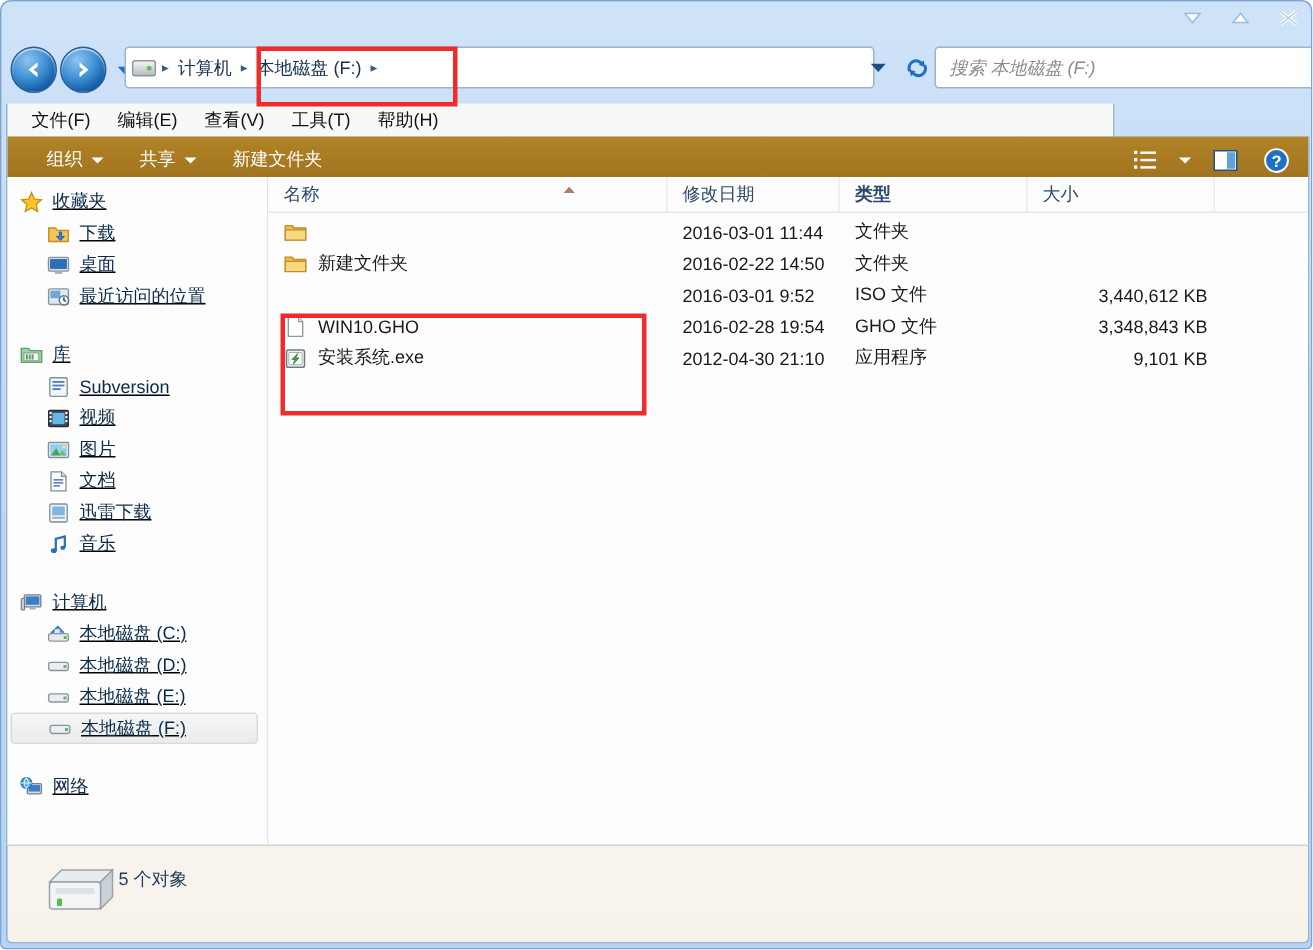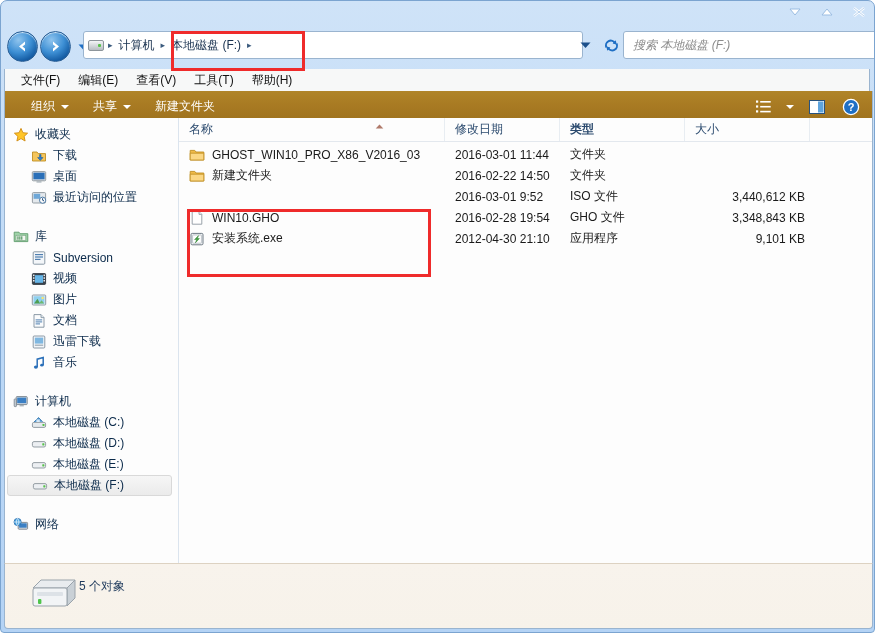--- a/index.html
+++ b/index.html
@@ -75,21 +75,21 @@
     display:flex;align-items:center;box-sizing:border-box;
   }
   .searchph{
     flex:1;padding-left:9px;font-style:italic;font-size:12px;color:#8c8c8c;
     white-space:nowrap;overflow:hidden;
   }
   .searchicon{width:26px;display:flex;align-items:center;justify-content:center;}
 
   
   .menubar{
-    position:absolute;left:3px;top:68px;width:866px;height:22px;
+    position:absolute;left:3px;top:68px;width:739px;height:22px;
     background:#f7f8f8;border-left:1px solid #9ab4cf;border-right:1px solid #9ab4cf;
     display:flex;align-items:center;box-sizing:border-box;
   }
   .menuitem{
     padding:2px 9px;font-size:12px;color:#111;white-space:nowrap;line-height:16px;
   }
   .menuitem:first-child{margin-left:7px;}
 
   
   .cmdbar{
@@ -116,21 +116,21 @@
     position:absolute;left:3px;top:117px;width:869px;height:445px;
     background:#fdfdfd;border-left:1px solid #9ab4cf;border-right:1px solid #9ab4cf;
     box-sizing:border-box;overflow:hidden;
   }
   .navpane{
     position:absolute;left:0;top:0;width:173px;height:445px;background:#fdfdfd;
     overflow:hidden;
   }
   .splitter{position:absolute;left:173px;top:0;width:1px;height:445px;background:#dbe4ee;}
 
-  .navgroup{margin-top:6px;}
+  .navgroup{margin-top:6px;text-decoration:underline;}
   .navrow{
     display:flex;align-items:center;height:21px;padding-left:8px;
     font-size:12px;color:#0b2a4a;white-space:nowrap;box-sizing:border-box;
   }
   .navrow.child{padding-left:26px;}
   .navrow .nlabel{margin-left:6px;color:#0b2a4a;}
   .navrow.head .nlabel{font-weight:normal;}
   .navrow.selected{
     background:linear-gradient(to bottom,#f6f6f6 0%,#ebebeb 100%);
     border:1px solid #d9d9d9;border-radius:3px;
@@ -547,21 +547,20 @@
       <div class="rows">
 
         <div class="frow">
           <div class="fname">
             <span class="ic">
               <svg width="16" height="16" viewBox="0 0 16 16">
                 <path d="M1.2,3.4 L5.8,3.4 L7,5 L14.8,5 L14.8,13 L1.2,13 Z" fill="#f0bb49" stroke="#c08e22" stroke-width="0.9"></path>
                 <path d="M1.2,6.2 L14.8,6.2 L14.8,13 L1.2,13 Z" fill="#fbd784" stroke="#c08e22" stroke-width="0.8"></path>
               </svg>
             </span>
-            <span>GHOST_WIN10_PRO_X86_V2016_03</span>
           </div>
           <div class="fdate">2016-03-01 11:44</div>
           <div class="ftype">文件夹</div>
           <div class="fsize"></div>
         </div>
 
         <div class="frow">
           <div class="fname">
             <span class="ic">
               <svg width="16" height="16" viewBox="0 0 16 16">

